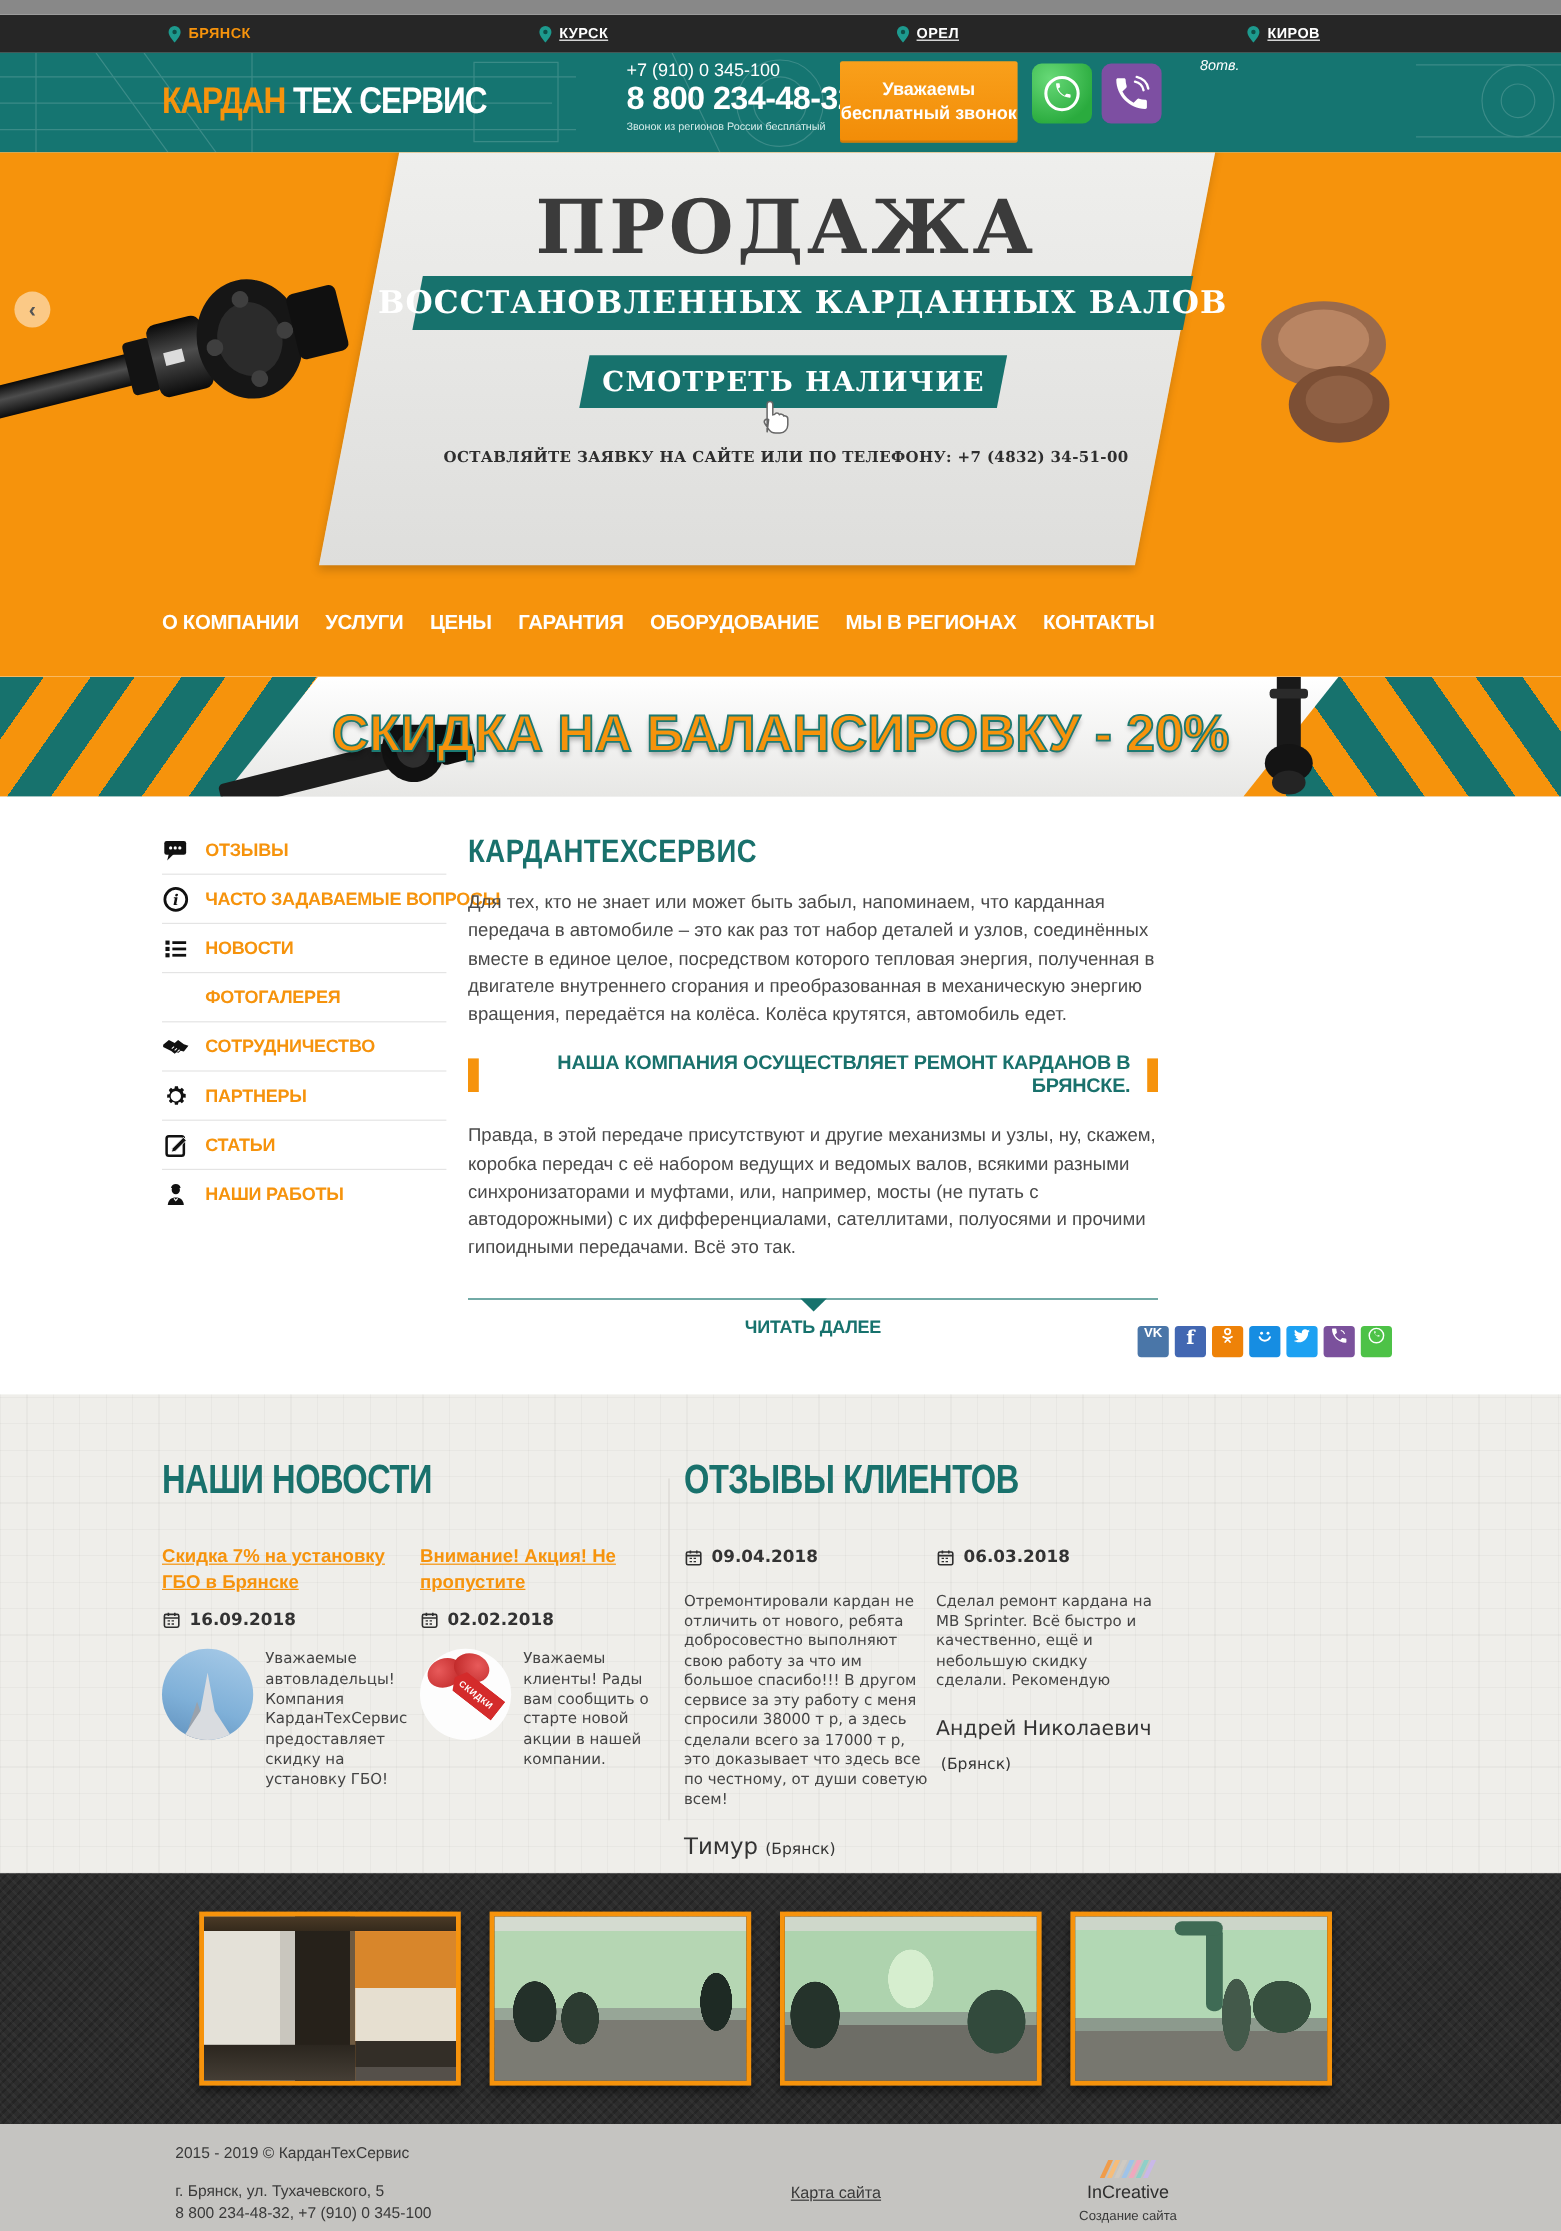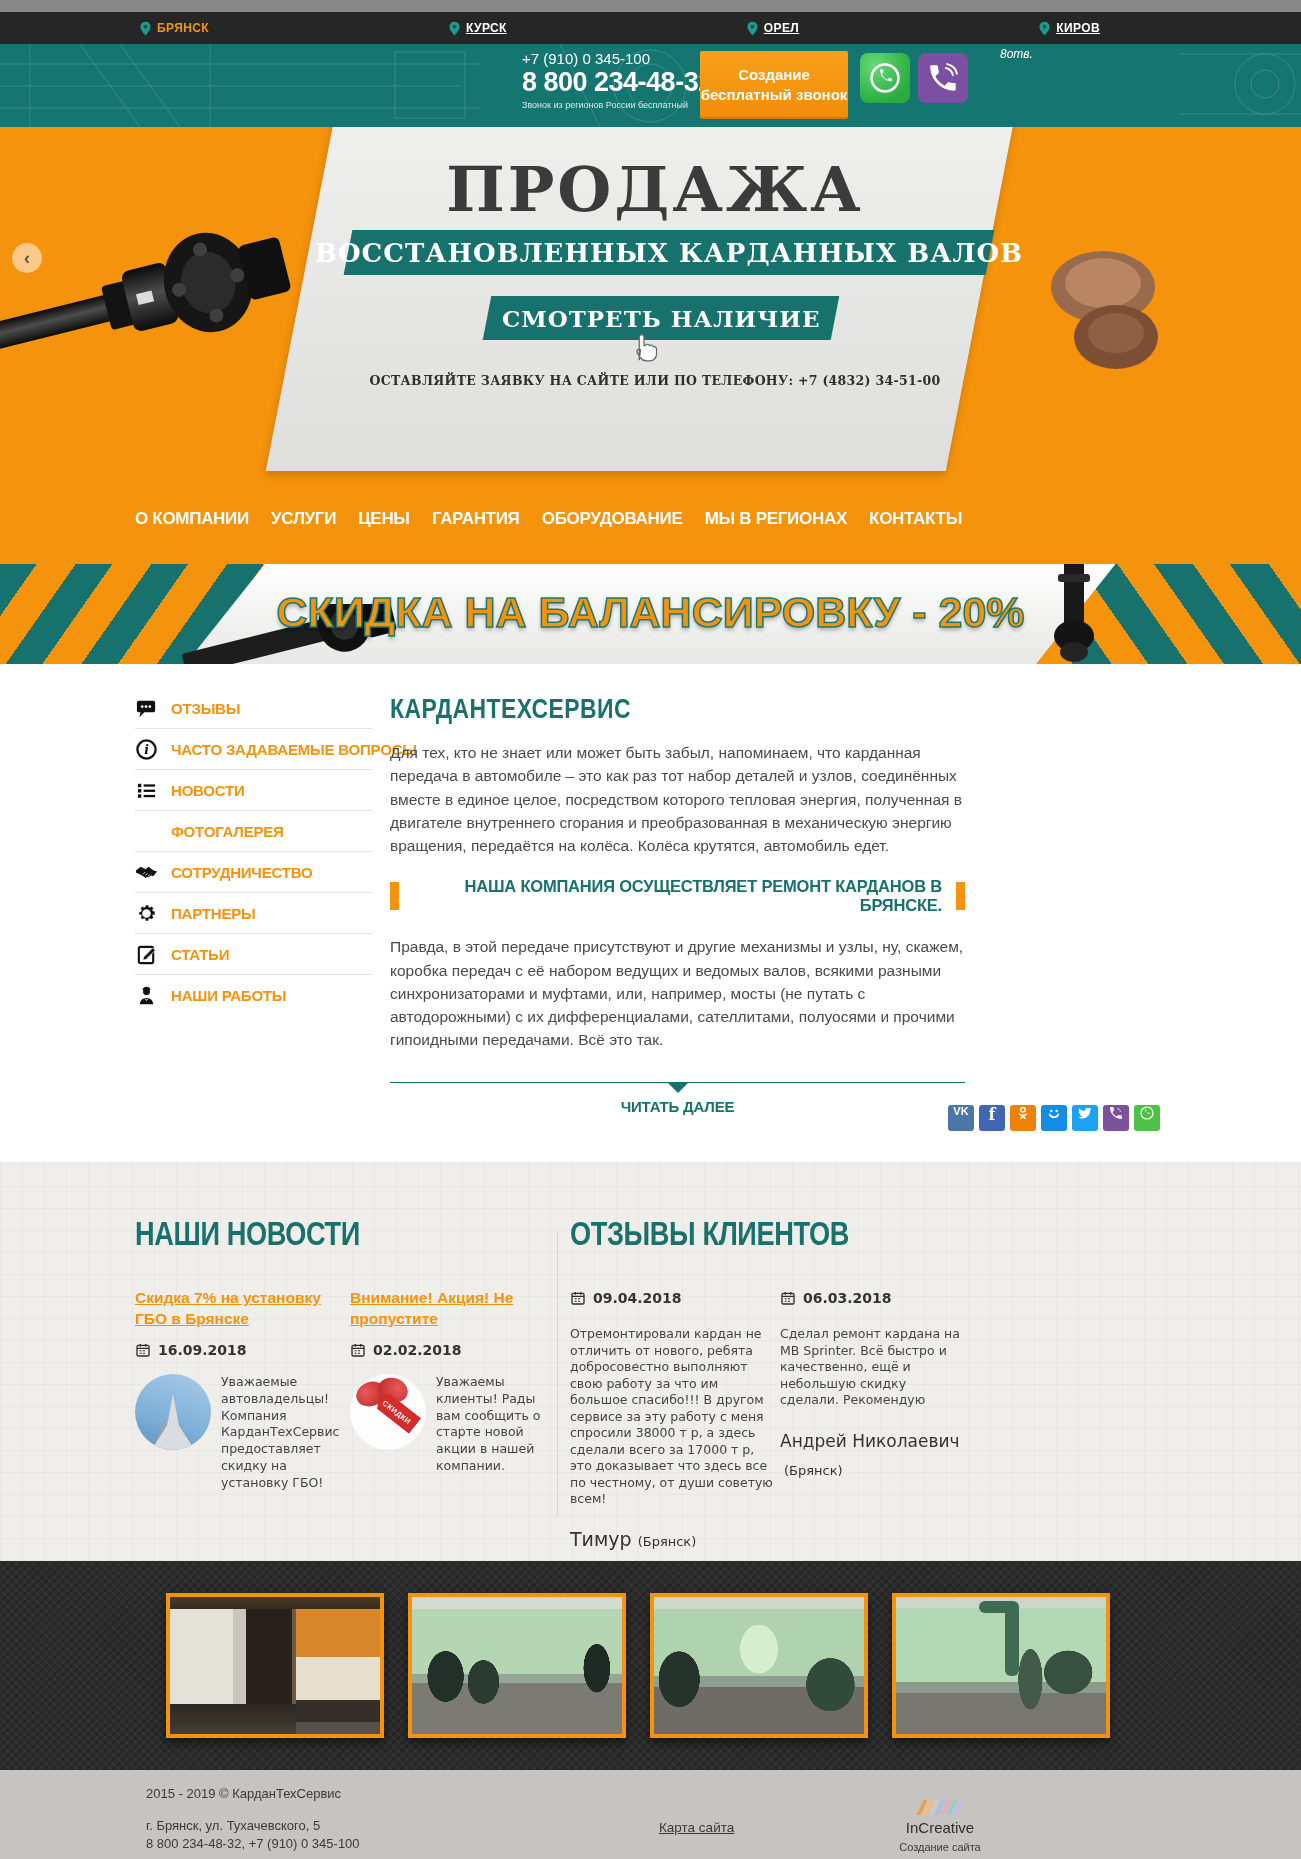--- a/index.html
+++ b/index.html
@@ -221,27 +221,28 @@
       <g stroke="#ffffff" fill="none" stroke-width="1">
         <path d="M0 20h480M0 42h460M0 64h480M30 0v83M210 0v83M395 8h70v66h-70z"></path>
         <circle cx="650" cy="42" r="36"></circle>
           <circle cx="650" cy="42" r="22"></circle>
         <circle cx="1265" cy="40" r="30"></circle>
           <circle cx="1265" cy="40" r="14"></circle>
         <path d="M1180 10h121M1180 70h121M560 0l40 83M80 0l60 83M120 0l60 83"></path>
       </g>
     </svg>
     <div class="abs bp-text" style="left:1000px; top:3px;">8отв.</div>
+    <div class="abs logo"><span class="scale85"><span class="p1">КАРДАН</span><span> ТЕХ СЕРВИС</span></span></div>
     <div class="abs phones">
       <div class="ph-small">+7 (910) 0 345-100</div>
       <div class="ph-big">8 800 234-48-32</div>
       <div class="ph-note">Звонок из регионов России бесплатный</div>
     </div>
     <button class="abs callback-btn">
-      <span>Создание</span><br>
+      <span>Уважаемы</span><br>
       <span>бесплатный звонок</span>
     </button>
     <div class="abs msg-icon" id="wa-icon">
       <svg width="34" height="34" viewBox="0 0 24 24">
           <circle cx="12" cy="12" r="9.5" fill="none" stroke="#fff" stroke-width="1.8"></circle>
           <path d="M8.9 8.2c.8 2.6 2.5 4.7 5 5.9l1.3-1.3c.2-.2.4-.2.6-.1.6.2 1.3.3 2 .3.3 0 .5.2.5.5v1.6c0 .3-.2.5-.5.5-5.6 0-10.2-4.6-10.2-10.2 0-.3.2-.5.5-.5h1.7c.3 0 .5.2.5.5 0 .7.1 1.4.3 2 .1.2 0 .4-.1.6l-1.6 1.2z" fill="#fff" transform="scale(0.8) translate(3,2.4)"></path>
         </svg>
     </div>
     <div class="abs msg-icon" id="viber-icon">
       <svg width="34" height="34" viewBox="0 0 24 24">

